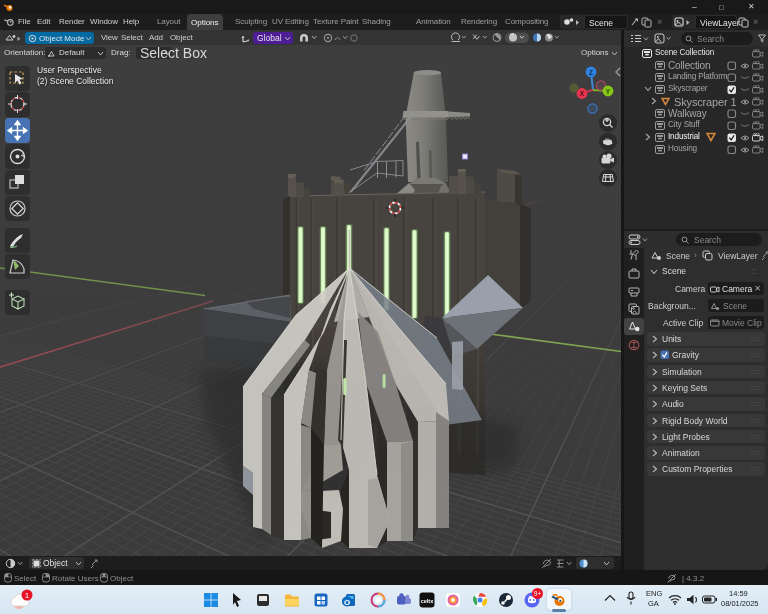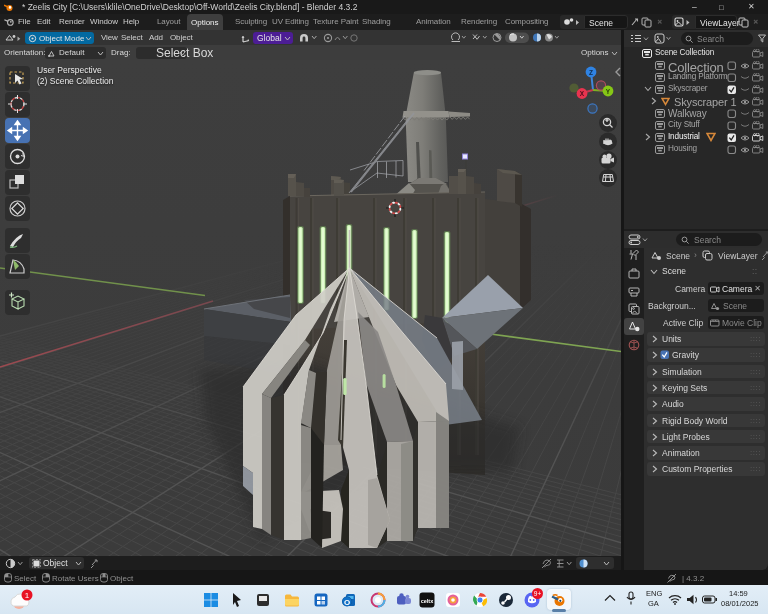--- a/index.html
+++ b/index.html
@@ -7,21 +7,20 @@
 .gr{color:#9e9e9e}
 </style></head><body>
 
 <div class="abs" style="left:0;top:0;width:768px;height:14px;background:#191919;color:#d2d2d2;font-size:8.5px;line-height:14px">
 <span class="abs" style="left:4px;top:2px;width:10px;height:10px">
 <svg width="10" height="10">
         <circle cx="5.5" cy="6" r="3" fill="#ea7600"></circle>
         <circle cx="6" cy="5.4" r="1.3" fill="#fff"></circle>
         <path d="M0 3.2 L4.5 5.2" stroke="#ea7600" stroke-width="1.5"></path>
       </svg></span>
-<span style="position:absolute;left:22px">* Zeelis City [C:\Users\klile\OneDrive\Desktop\Off-World\Zeelis City.blend] - Blender 4.3.2</span>
 <span class="abs" style="left:692px;top:0;color:#cfcfcf">–</span>
 <span class="abs" style="left:719px;top:1px;color:#cfcfcf;font-size:7.5px">□</span>
 <span class="abs" style="left:748px;top:0;color:#cfcfcf;font-size:8px">✕</span>
 </div>
 <div class="abs" style="left:0;top:14px;width:768px;height:16px;background:#1d1d1d">
 <svg class="abs" style="left:4px;top:3px" width="11" height="10" viewBox="0 0 13 11">
       <circle cx="7.5" cy="6" r="3.3" fill="none" stroke="#b8b8b8" stroke-width="1.3"></circle>
       <circle cx="8.1" cy="5.3" r="1.1" fill="#b8b8b8"></circle>
       <path d="M0.5 2.8 L4.8 4.8" stroke="#b8b8b8" stroke-width="1.5"></path>
     </svg>
@@ -128,21 +127,21 @@
 <div class="abs" style="left:45px;top:1.5px;width:61px;height:12px;background:#2c2c2c;border-radius:3px;line-height:12px">
 <svg class="abs" style="left:2px;top:2px" width="9" height="9">
         <path d="M2 7 l2.5 -4.5 2.5 4.5 M2 7 h5" stroke="#ccc" fill="none" stroke-width="0.9"></path>
         <circle cx="2" cy="7" r="0.9" fill="#ccc"></circle>
       </svg>
 <span style="margin-left:14px">Default</span>
 <svg class="abs" style="right:2px;top:4px" width="7" height="6">
         <path d="M1 1 l2.5 3 2.5 -3" fill="none" stroke="#bbb" stroke-width="1"></path>
       </svg></div>
 <span class="abs" style="left:111px;top:3px">Drag:</span>
-<div class="abs" style="left:136px;top:1.5px;width:51px;height:12px;background:#2c2c2c;border-radius:3px;line-height:12px;padding-left:20px;font-size:12px">Select Box
+<div class="abs" style="left:136px;top:1.5px;width:36px;height:12px;background:#2c2c2c;border-radius:3px;line-height:12px;padding-left:4px;font-size:14px">Select Box
 <svg class="abs" style="right:1px;top:4px" width="7" height="6">
         <path d="M1 1 l2.5 3 2.5 -3" fill="none" stroke="#bbb" stroke-width="1"></path>
       </svg></div>
 <span class="abs" style="left:581px;top:3px">Options</span>
 <svg class="abs" style="left:611px;top:5.5px" width="7" height="6">
       <path d="M1 1 l2.5 3 2.5 -3" fill="none" stroke="#bbb" stroke-width="1"></path>
     </svg>
 </div>
 <svg width="621" height="496" viewBox="0 60 621 496" style="position:absolute;left:0;top:60px">
 <defs>
@@ -495,21 +494,21 @@
       <rect x="0.5" y="2.5" width="7.5" height="5.5" rx="1" fill="none" stroke="#8a8a8a" stroke-width="0.9"></rect>
       <circle cx="2.6" cy="1.7" r="1.1" fill="none" stroke="#8a8a8a" stroke-width="0.8"></circle>
       <circle cx="5.6" cy="1.5" r="1.5" fill="none" stroke="#8a8a8a" stroke-width="0.8"></circle>
       <path d="M8 4.3 l2.8 -1.4 v4.6 l-2.8 -1.4" fill="none" stroke="#8a8a8a" stroke-width="0.9"></path>
     </svg>
     <svg class="abs" style="left:655px;top:60px" width="10" height="10">
       <rect x="0.5" y="1.5" width="9" height="8" rx="1.5" fill="none" stroke="#9a9a9a" stroke-width="1"></rect>
       <rect x="2" y="3" width="6" height="2" fill="#9a9a9a"></rect>
       <rect x="3.2" y="5.8" width="3.6" height="1.6" fill="#9a9a9a"></rect>
     </svg>
-    <span class="abs" style="left:668px;top:60px;font-size:13px;color:#a5a5a5;letter-spacing:-0.15px">Collection</span>
+    <span class="abs" style="left:668px;top:60px;font-size:10px;color:#a5a5a5;letter-spacing:-0.15px">Collection</span>
     <svg class="abs" style="left:727px;top:60.5px" width="9.5" height="9.5">
       <rect x="1" y="1" width="7.5" height="7.5" rx="2" fill="none" stroke="#8a8a8a" stroke-width="1.1"></rect>
     </svg>
     <svg class="abs" style="left:740px;top:61.5px" width="10" height="8">
       <path d="M1 4 q4 -4 8 0 q-4 4 -8 0" fill="none" stroke="#999" stroke-width="1"></path>
       <circle cx="5" cy="4" r="1.2" fill="#999"></circle>
     </svg>
     <svg class="abs" style="left:752px;top:60.5px" width="12" height="10">
       <rect x="0.5" y="2.5" width="7.5" height="5.5" rx="1" fill="none" stroke="#8a8a8a" stroke-width="0.9"></rect>
       <circle cx="2.6" cy="1.7" r="1.1" fill="none" stroke="#8a8a8a" stroke-width="0.8"></circle>

